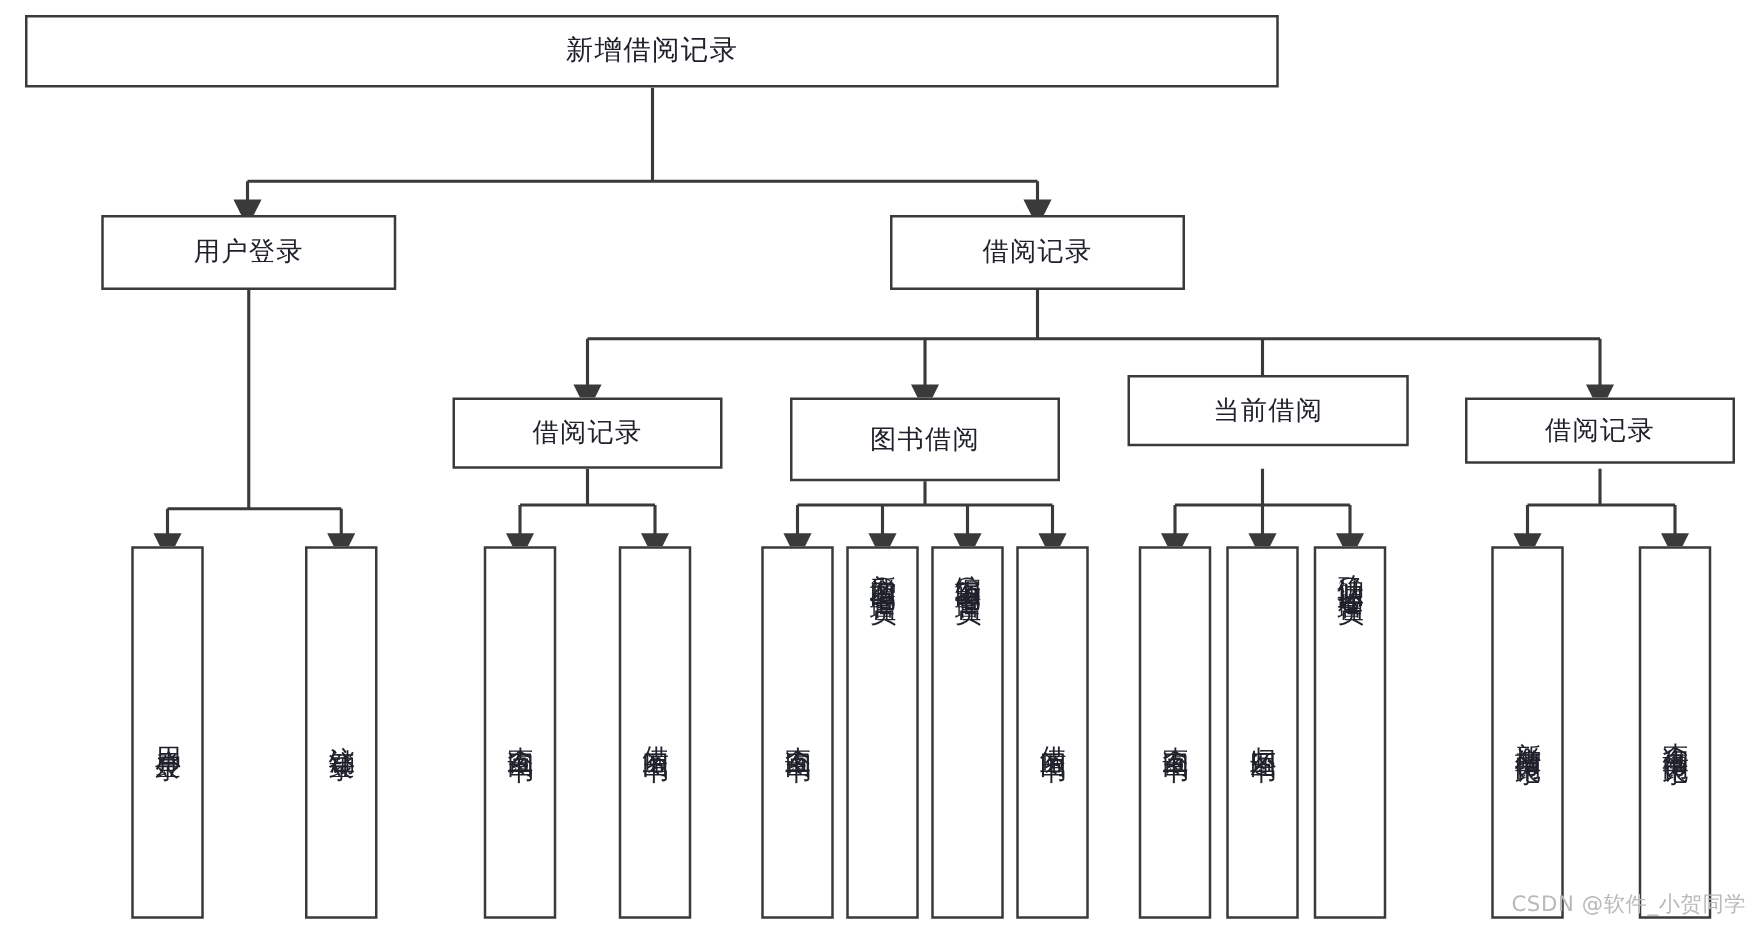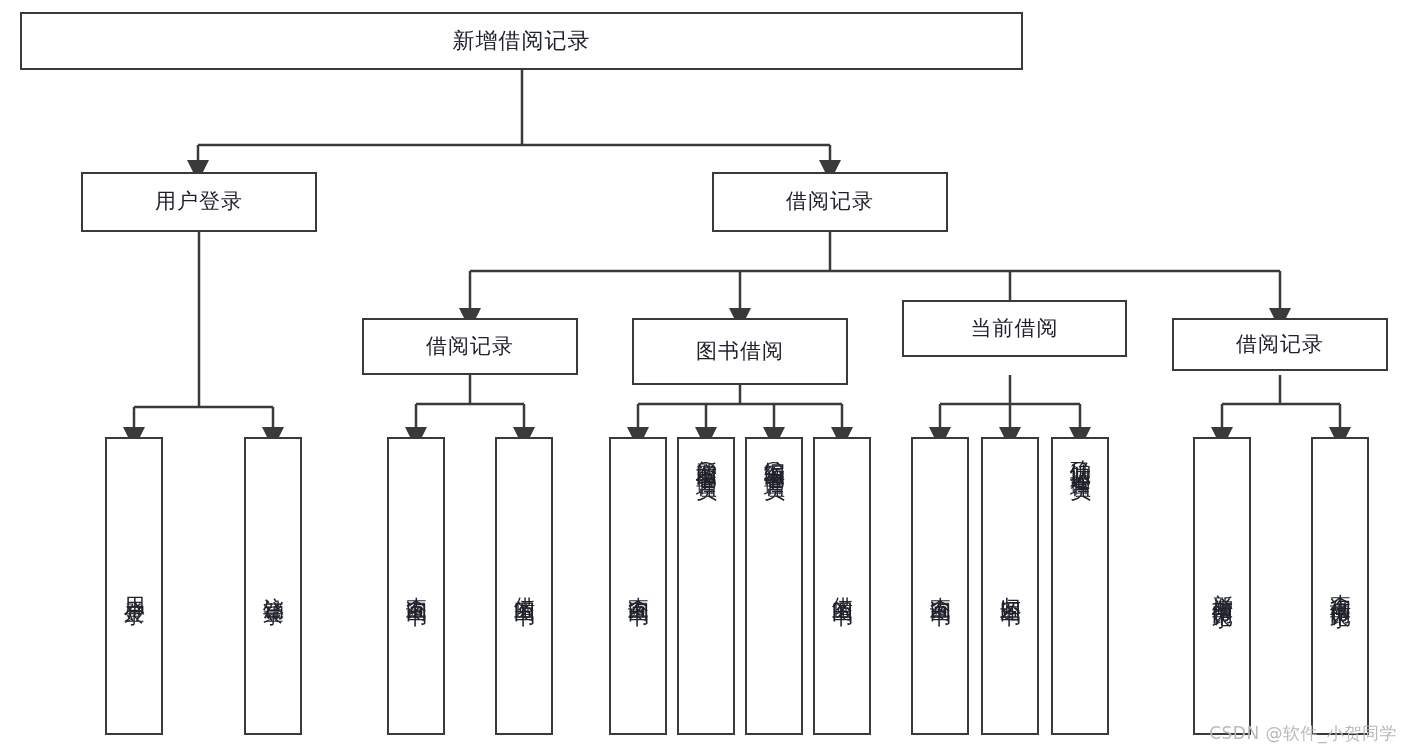--- a/index.html
+++ b/index.html
@@ -58,21 +58,21 @@
     line-height: 1.0;
     white-space: nowrap;
     display: block;
   }
   .node.align-top {
     align-items: flex-start;
   }
   #watermark {
     position: absolute;
     right: 8px;
-    bottom: 2px;
+    bottom: 12px;
     font-size: 17px;
     color: #b9b9b9;
     letter-spacing: 0.5px;
     z-index: 5;
     white-space: nowrap;
   }
 </style>
 </head>
 <body>
 

